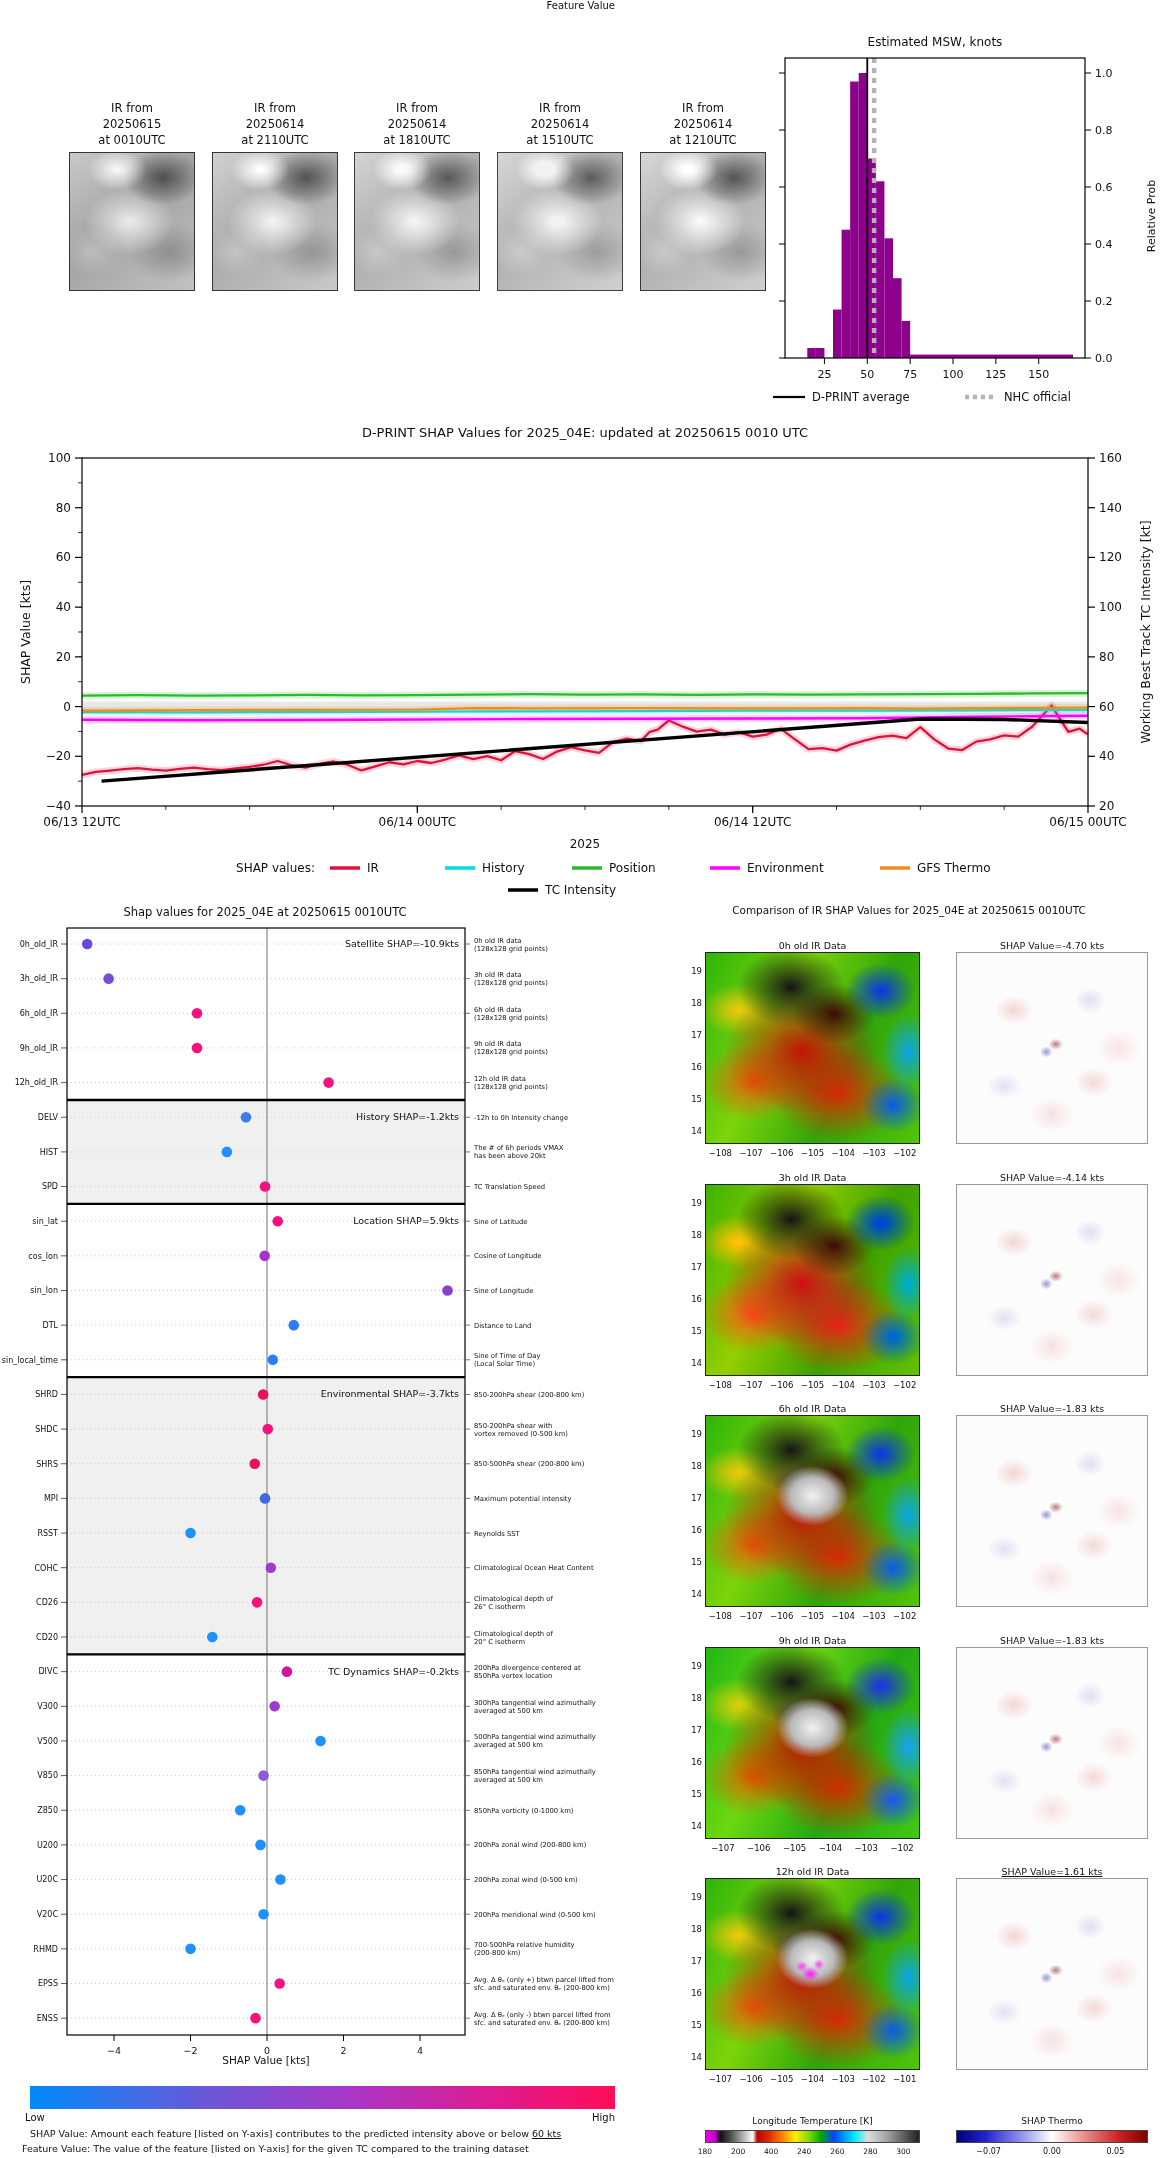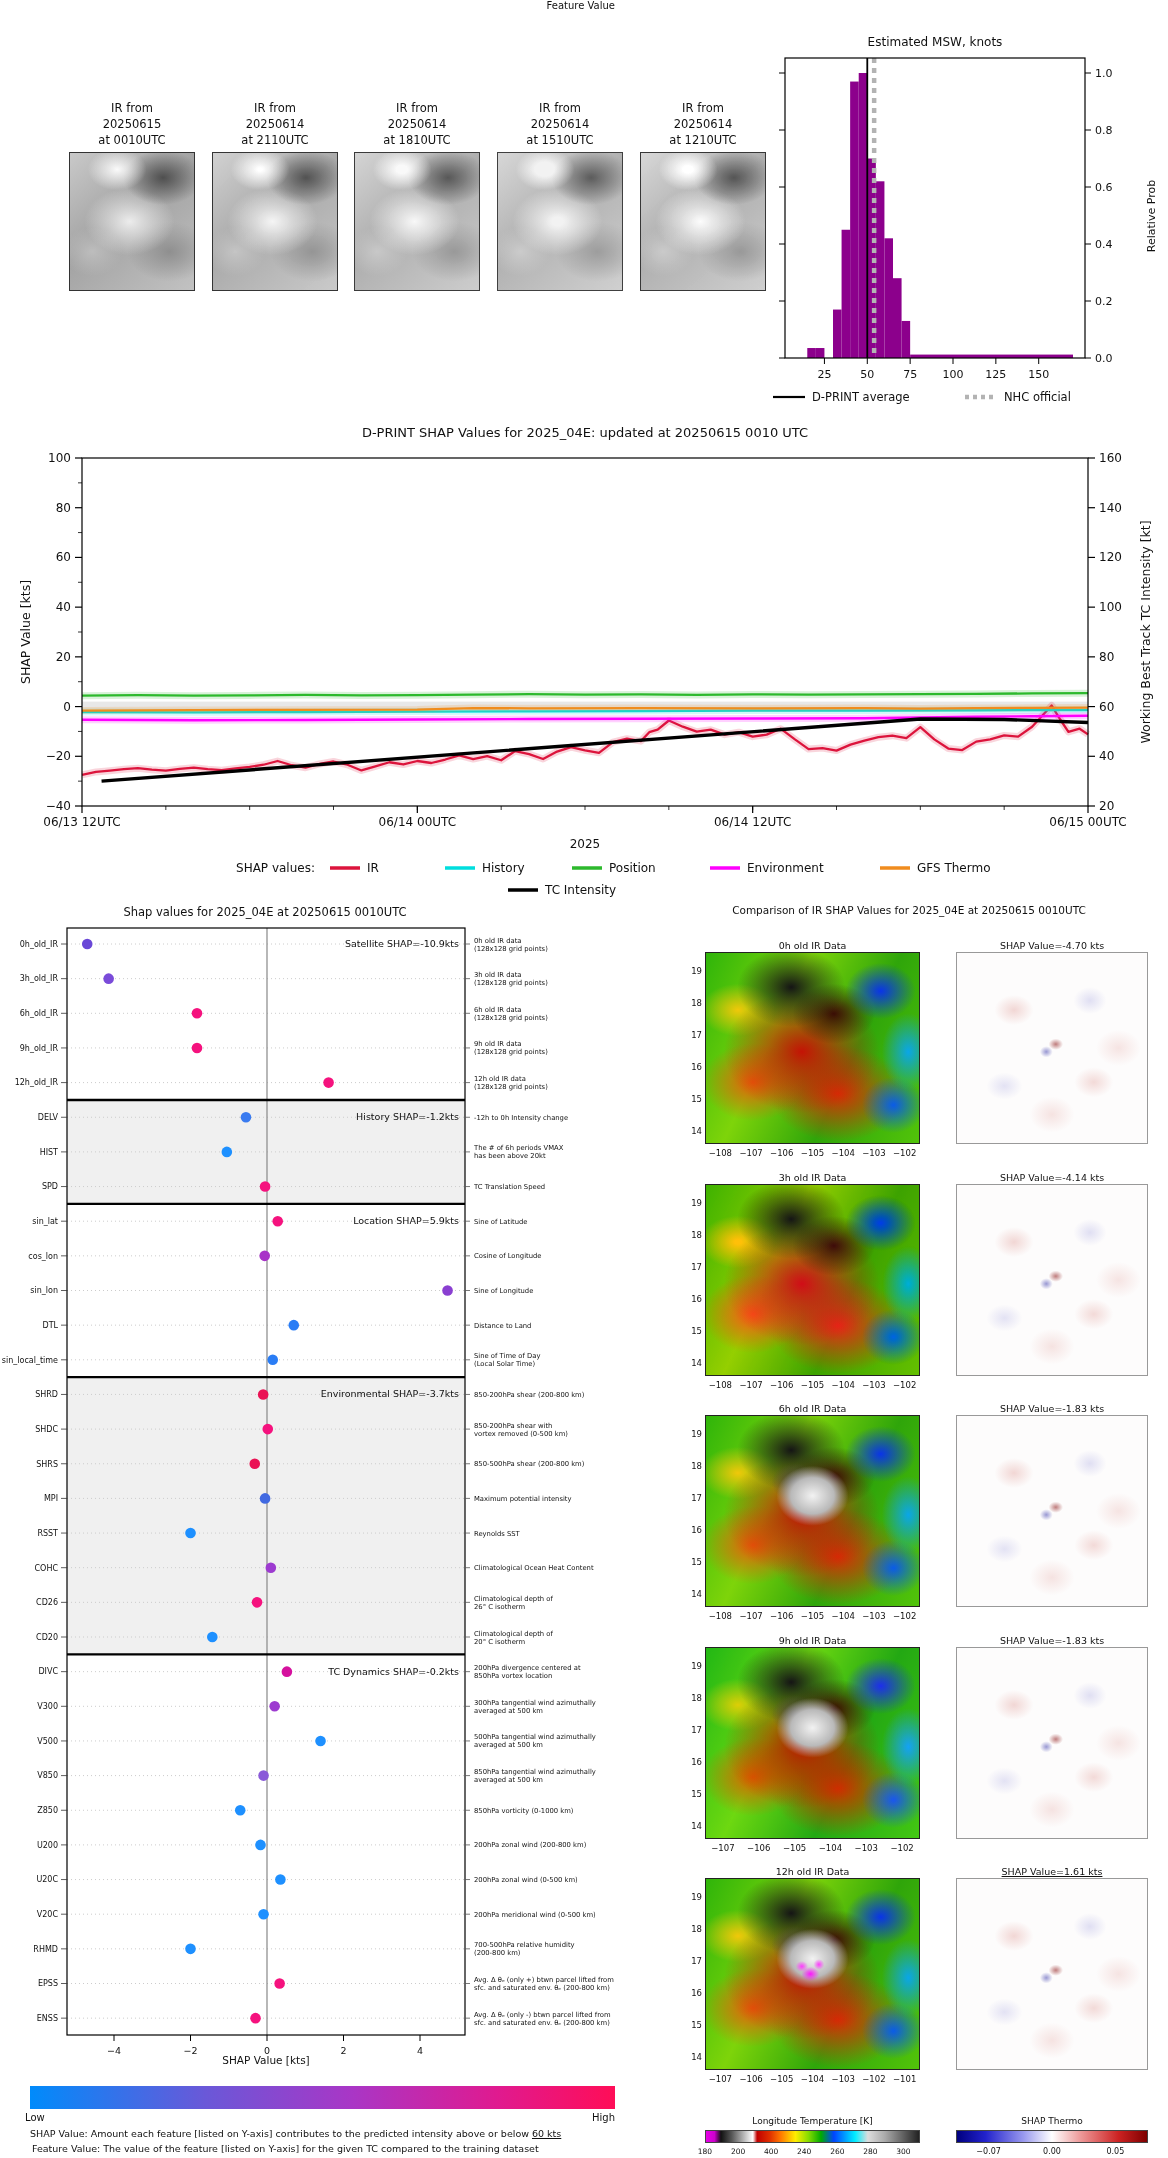--- a/index.html
+++ b/index.html
@@ -506,21 +506,21 @@
         <line x1="420" y1="1137" x2="420" y2="1143" stroke="#000" stroke-width="1"></line>
         <text x="420" y="1156" text-anchor="middle" font-size="9.5">4</text>
       </g>
   </svg>
 
   <div class="abs" style="left:415px;top:2070;width:200px;text-align:right;font-size:10px;">Feature Value</div>
   <div class="abs fv-bar" style="left:30px;top:2086px;width:585px;height:23px;"></div>
   <div class="abs" style="left:25px;top:2112px;font-size:10px;">Low</div>
   <div class="abs" style="left:545px;top:2112px;width:70px;text-align:right;font-size:10px;">High</div>
   <div class="abs" style="left:30px;top:2128px;width:640px;font-size:9.5px;"><span>SHAP Value: Amount each feature [listed on Y-axis] contributes to the predicted intensity above or below </span><span class="underline">60 kts</span></div>
-  <div class="abs" style="left:32px;top:2143px;width:640px;font-size:9.5px;">Feature Value: The value of the feature [listed on Y-axis] for the given TC compared to the training dataset</div>
+  <div class="abs" style="left:22px;top:2143px;width:640px;font-size:9.5px;">Feature Value: The value of the feature [listed on Y-axis] for the given TC compared to the training dataset</div>
 
   <div class="abs" style="left:650px;top:898px;width:518px;height:1260px;">
     <div class="abs ctr" style="left:0;top:6px;width:518px;font-size:10.5px;">Comparison of IR SHAP Values for 2025_04E at 20250615 0010UTC</div>
     <div>
         <div class="rowtitle" style="left:55px;top:42px;width:215px;">0h old IR Data</div>
         <div class="irmap" style="position:absolute;left:55px;top:54px;width:215px;height:192px;"></div>
         <div class="latlab" style="left:28px;top:68.20000000000005px;width:24px;">19</div>
         <div class="latlab" style="left:28px;top:100.20000000000005px;width:24px;">18</div>
         <div class="latlab" style="left:28px;top:132.20000000000005px;width:24px;">17</div>
         <div class="latlab" style="left:28px;top:164.20000000000005px;width:24px;">16</div>

